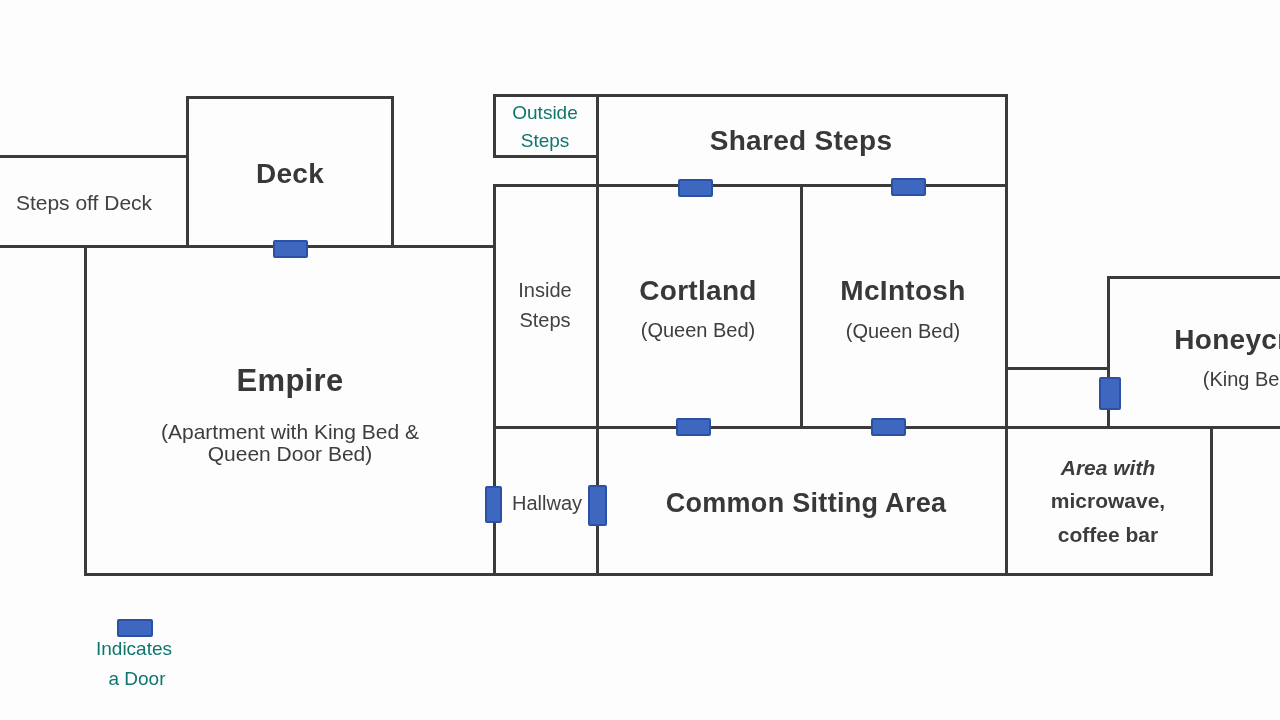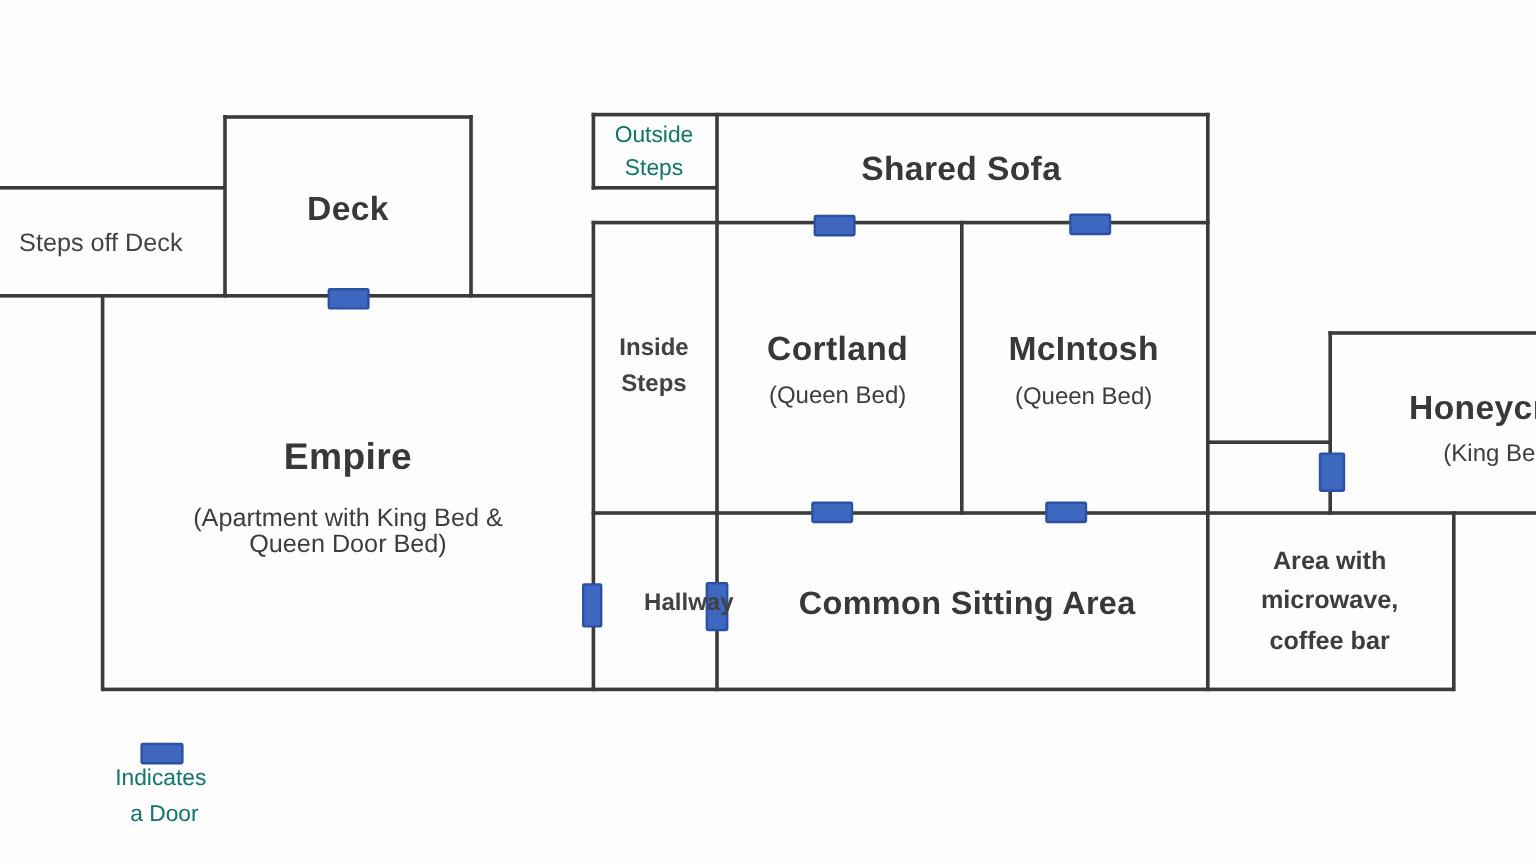--- a/index.html
+++ b/index.html
@@ -23,21 +23,21 @@
     transform: translate(-50%, -50%);
     white-space: nowrap;
     text-align: center;
   }
   .room-lg  { font-size: 28px; font-weight: 600; letter-spacing: 0.3px; color: #383838; }
   .room-xl  { font-size: 31px; font-weight: 600; letter-spacing: 0.3px; color: #383838; }
   .room-md  { font-size: 27px; font-weight: 600; letter-spacing: 0.3px; color: #383838; }
   .sub      { font-size: 20px; font-weight: 500; color: #3d3d3d; }
   .sub-lg   { font-size: 21px; font-weight: 500; color: #3d3d3d; }
   .small    { font-size: 19px; font-weight: 400; color: #0f766e; }
-  .small-md { font-size: 20px; font-weight: 700; color: #424242; }
+  .small-md { font-size: 20px; font-weight: 400; color: #424242; }
   .small-lg { font-size: 21px; font-weight: 400; color: #424242; text-align: right; }
   .kitchen  { font-size: 21px; font-weight: 600; color: #3d3d3d; }
 </style>
 </head>
 <body>
 
 <div>
 
   <div class="wall" style="left:186px; top:96px; width:208px; height:3px;"></div>
   <div class="wall" style="left:493px; top:94px; width:515px; height:3px;"></div>
@@ -73,40 +73,40 @@
   <div class="door" style="left:588px; top:485px; width:19px; height:41px;"></div>
 </div>
 
 <div class="lbl small-lg" style="left:84px; top:203px;">Steps off Deck</div>
 
 <div class="lbl room-lg" style="left:290px; top:174px;">Deck</div>
 
 <div class="lbl small" style="left:545px; top:113px;">Outside</div>
 <div class="lbl small" style="left:545px; top:141px;">Steps</div>
 
-<div class="lbl room-lg" style="left:801px; top:141px;">Shared Sofa</div>
+<div class="lbl room-lg" style="left:801px; top:141px;">Shared Steps</div>
 
 <div class="lbl small-md" style="left:545px; top:290px;">Inside</div>
 <div class="lbl small-md" style="left:545px; top:320px;">Steps</div>
 
 <div class="lbl room-lg" style="left:698px; top:291px;">Cortland</div>
 <div class="lbl sub" style="left:698px; top:330px;">(Queen Bed)</div>
 
 <div class="lbl room-lg" style="left:903px; top:291px;">McIntosh</div>
 <div class="lbl sub" style="left:903px; top:331px;">(Queen Bed)</div>
 
 <div class="lbl room-xl" style="left:290px; top:381px;">Empire</div>
 <div class="lbl sub-lg" style="left:290px; top:420px;margin-top:12px;">(Apartment with King Bed &amp;</div>
 <div class="lbl sub-lg" style="left:290px; top:454px;">Queen Door Bed)</div>
 
-<div class="lbl small-md" style="left:574px; top:503px;">Hallway</div>
+<div class="lbl small-md" style="left:547px; top:503px;">Hallway</div>
 
 <div class="lbl room-md" style="left:806px; top:503px;text-align:right;">Common Sitting Area</div>
 
-<div class="lbl kitchen" style="left:1108px; top:468px;">Area with</div>
+<div class="lbl kitchen" style="left:1108px; top:468px;font-style:italic;">Area with</div>
 <div class="lbl kitchen" style="left:1108px; top:501px;">microwave,</div>
 <div class="lbl kitchen" style="left:1108px; top:535px;">coffee bar</div>
 
 <div class="lbl room-lg" style="left:1252px; top:340px;">Honeycrisp</div>
 <div class="lbl sub" style="left:1250px; top:379px;">(King Bed)</div>
 
 <div>
   <div class="door" style="left:117px; top:619px; width:36px; height:18px;"></div>
   <div class="lbl small" style="left:134px; top:649px;">Indicates</div>
   <div class="lbl small" style="left:137px; top:679px;">a Door</div>

